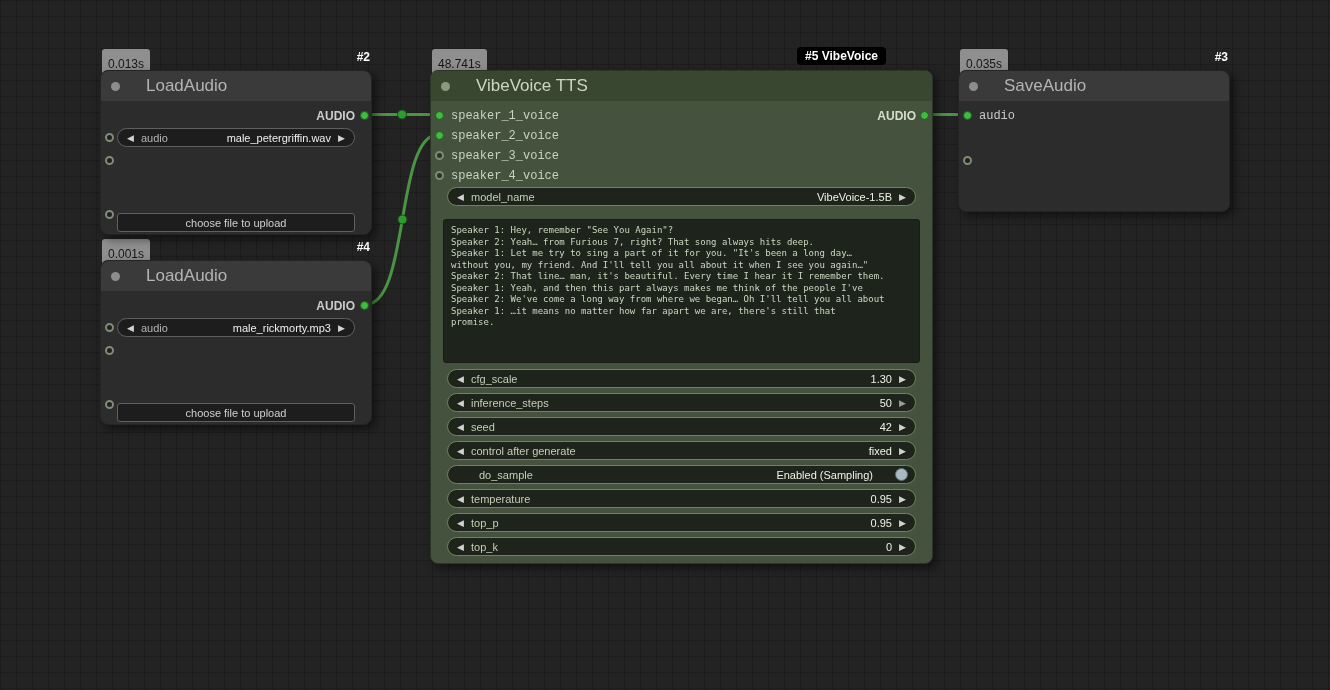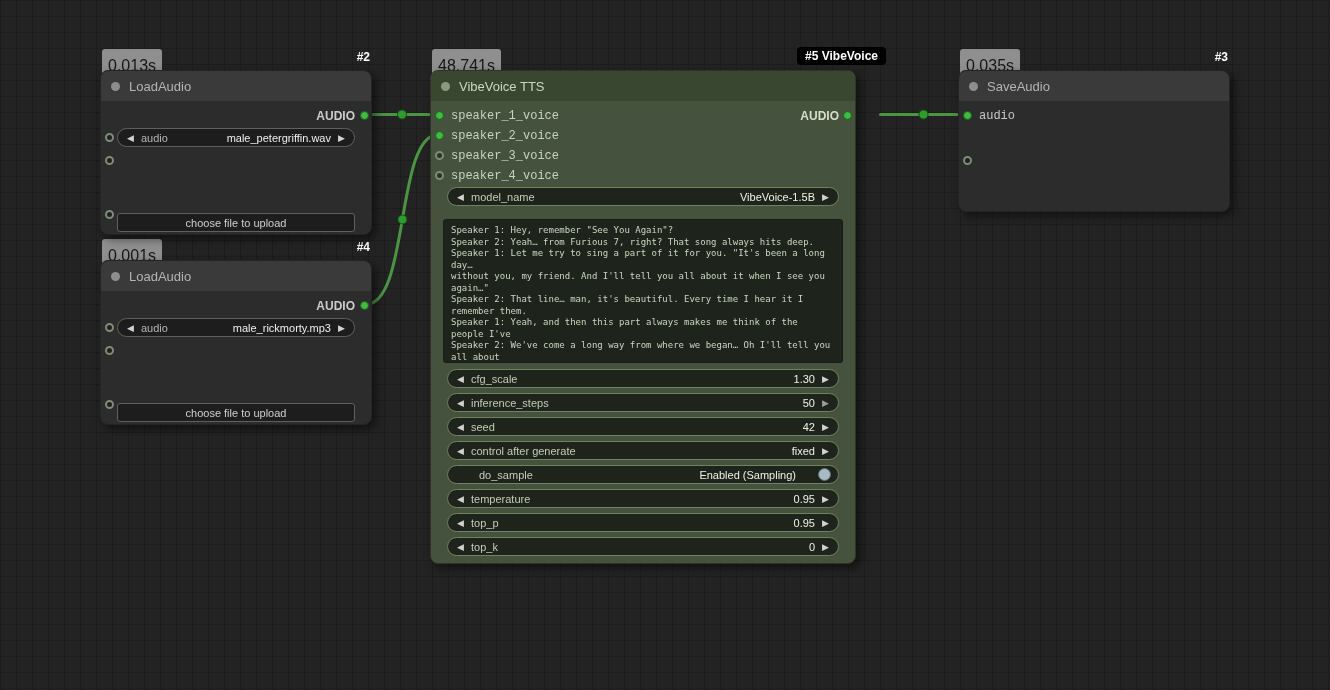--- a/index.html
+++ b/index.html
@@ -24,21 +24,21 @@
     position:absolute; z-index:2; border-radius:8px;
     box-shadow:4px 4px 10px rgba(0,0,0,0.5);
   }
   .node-gray { background:#2c2c2c; border:1px solid #242424; }
   .node-gray .hdr { background:#3a3a3a; }
   .node-green { background:#44523e; border:1px solid #2c3626; }
   .node-green .hdr { background:#394731; }
   .hdr { height:30px; border-radius:8px 8px 0 0; display:flex; align-items:center; padding:0 10px; }
   .cdot { width:9px; height:9px; border-radius:50%; background:#8d8d8d; margin-right:9px; flex:none; }
   .node-green .cdot { background:#8a9a7e; }
-  .ttl { font-size:13px; color:#b4b4b4; }
+  .ttl { font-size:17px; color:#b4b4b4;margin-left:17px; }
   .node-green .ttl { color:#ccd6c2; }
 
   .slot { position:absolute; height:18px; line-height:18px; font-size:12px; }
   .slot-in { left:20px; color:#c9c9c9;font-family:Liberation Mono, monospace; }
   .node-green .slot-in { color:#c9d3bd; }
   .slot-out { right:16px; color:#cccccc; font-weight:bold; }
   .node-green .slot-out { color:#d6dfc9; }
 
   .dot { position:absolute; width:9px; height:9px; border-radius:50%; z-index:3; }
   .dot-on { background:#3fbc3f; border:1px solid #1e5a1e; }
@@ -67,21 +67,21 @@
 
   .btn {
     position:absolute; left:16px; width:calc(100% - 32px); height:19px;
     background:#1d1d1d; border:1px solid #606060; border-radius:3px;
     color:#cfcfcf; font-size:11px; display:flex; align-items:center; justify-content:center;
     cursor:pointer;
   }
 
   .tbadge {
     position:absolute; z-index:2; background:#8f8f8f; color:#161616;
-    font-size:16px; padding:8px 6px; border-radius:3px;
+    font-size:12px; padding:8px 6px; border-radius:3px;
   }
   .ibadge { position:absolute; z-index:2; color:#ffffff; font-size:12px; font-weight:bold; padding:2px 2px; }
   .ibadge-pill { background:#000000; padding:2px 8px; border-radius:4px; }
 </style>
 </head>
 <body>
 
 <div class="canvas">
 
   <svg class="wires" width="1330" height="690">
@@ -136,21 +136,21 @@
     <span class="dot ring" style="left:4px;top:139px"></span>
     <div class="w w-gray" style="top:57px">
       <span class="ar">◀</span>
       <span class="wl">audio</span>
       <span class="wv">male_rickmorty.mp3</span>
       <span class="ar">▶</span>
     </div>
     <div class="btn" style="top:142px">choose file to upload</div>
   </div>
 
-  <div class="node node-green" style="left:430px;top:70px;width:426px;height:494px">
+  <div class="node node-green" style="left:430px;top:70px;width:503px;height:494px">
     <div class="hdr">
       <span class="cdot"></span>
       <span class="ttl">VibeVoice TTS</span>
     </div>
 
     <span class="dot dot-on" style="left:4px;top:40px"></span>
     <div class="slot slot-in" style="top:36px">speaker_1_voice</div>
     <span class="dot dot-on" style="left:4px;top:60px"></span>
     <div class="slot slot-in" style="top:56px">speaker_2_voice</div>
     <span class="dot ring" style="left:4px;top:80px"></span>

